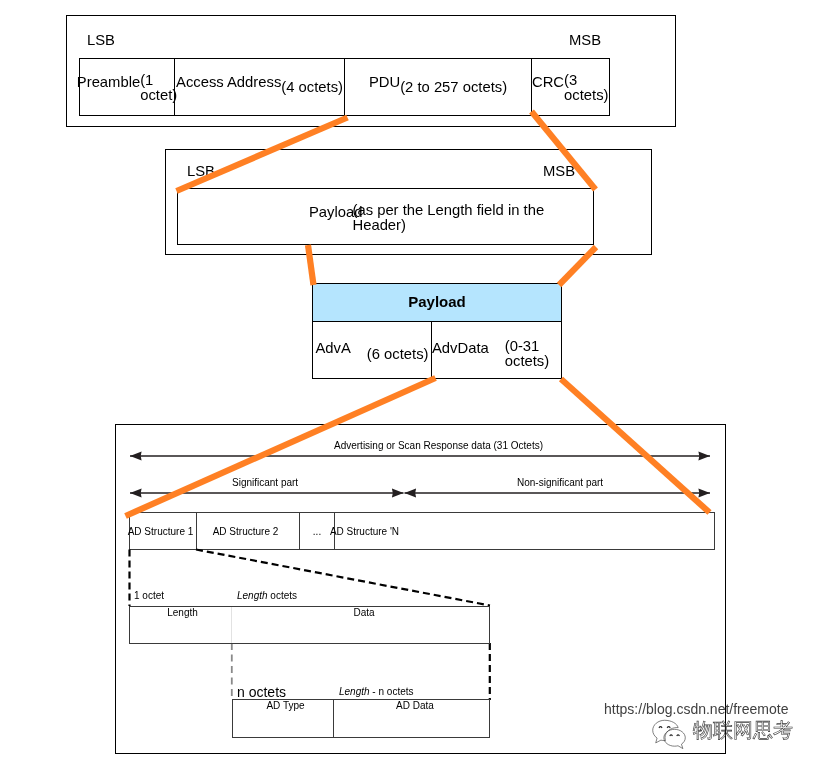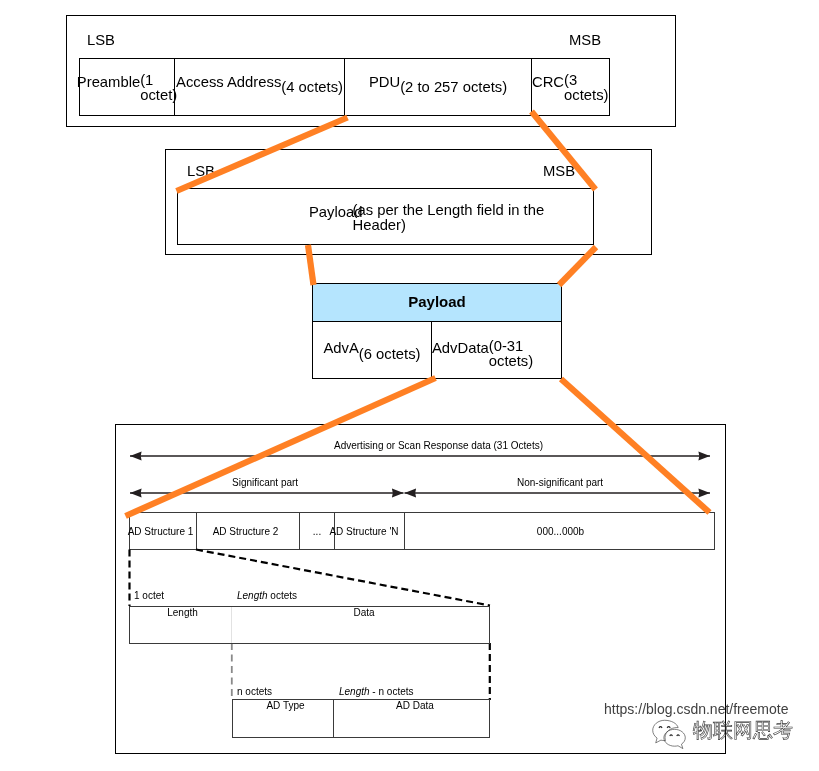--- a/index.html
+++ b/index.html
@@ -47,21 +47,21 @@
 
   
   .t3{left:312px;top:283px;width:250px;height:96px;border:1.6px solid #000;}
   .payload-head{left:0;top:0;width:100%;height:38px;background:#B5E5FE;
                 border-bottom:1.6px solid #000;font-weight:bold;font-size:15px;
                 padding-bottom:2px;}
   .t3 .c3-0,.t3 .c3-1{top:38px;height:56px;font-size:14.8px;line-height:1.0;}
   .c3-0{left:0;width:119px;border-right:1.4px solid #000;}
   .c3-1{left:119px;width:131px;}
   .t3 .l1{margin-bottom:11px;}
-  .t3 .c3-0,.t3 .c3-1{padding-top:8px;}
+  .t3 .c3-0,.t3 .c3-1{padding-top:8px;gap:16px;}
 
   
   .adsvg,.dashsvg,.consvg{position:absolute;left:0;top:0;pointer-events:none;}
   .dimline{stroke:#231f20;stroke-width:1.3;fill:none;}
   .dash{stroke:#000;stroke-width:2.2;fill:none;stroke-dasharray:7 4;}
   .dash-gray{stroke:#8a8a8a;stroke-width:1.8;stroke-dasharray:7 4.5;}
   .ad-top-label{left:334px;top:440px;font-size:10px;}
   .ad-sig-label{left:232px;top:477px;font-size:10px;}
   .ad-nonsig-label{left:517px;top:477px;font-size:10px;}
 
@@ -72,21 +72,21 @@
   .c4-0,.c4-1{padding-right:5px;}
   .c4-3{padding-right:11px;}
   .c4-0{left:0;width:67px;}
   .c4-1{left:67px;width:103px;}
   .c4-2{left:170px;width:35px;}
   .c4-3{left:205px;width:70px;}
   .c4-4{left:275px;width:311px;}
 
   .hdr-1octet{left:134px;top:591px;font-size:10px;line-height:10px;}
   .hdr-lenoctets{left:237px;top:591px;font-size:10px;line-height:10px;}
-  .hdr-noctets{left:237px;top:687px;font-size:10px;line-height:10px;}
+  .hdr-noctets{left:237px;top:687px;font-size:14px;line-height:10px;}
   .hdr-lenmn{left:339px;top:687px;font-size:10px;line-height:10px;}
 
   .t5{left:129px;top:606px;width:361px;height:38px;border:1.1px solid #3a3a3a;}
   .t5 .cell{top:0;height:100%;font-size:10px;align-items:flex-start;}
   .c5-0{left:0;width:102px;border-right:1px solid #e2e2e2;padding-left:4px;}
   .c5-1{left:102px;width:259px;padding-left:5px;}
 
   .t6{left:232px;top:699px;width:258px;height:39px;border:1.1px solid #3a3a3a;}
   .t6 .cell{top:0;height:100%;font-size:10px;align-items:flex-start;}
   .c6-0{left:0;width:101px;border-right:1.1px solid #3a3a3a;padding-left:5px;text-align:right;}
@@ -177,23 +177,20 @@
       </div>
     <div class="cell c4-1">
         <span>AD Structure 2</span>
       </div>
     <div class="cell c4-2">
         <span>...</span>
       </div>
     <div class="cell c4-3">
         <span>AD Structure 'N</span>
       </div>
-    <div class="cell c4-4">
-        <span>000...000b</span>
-      </div>
   </div>
 
   <svg class="dashsvg" width="819" height="771" viewBox="0 0 819 771">
     <path class="dash" d="M129.5,549.5 L129.5,606"></path>
     <path class="dash" d="M196,549.5 L490,605.5"></path>
     <path class="dash dash-gray" d="M231.8,643 L231.8,700"></path>
     <path class="dash" d="M489.8,643 L489.8,700"></path>
   </svg>
 
   <div class="t hdr-1octet">1 octet</div>

